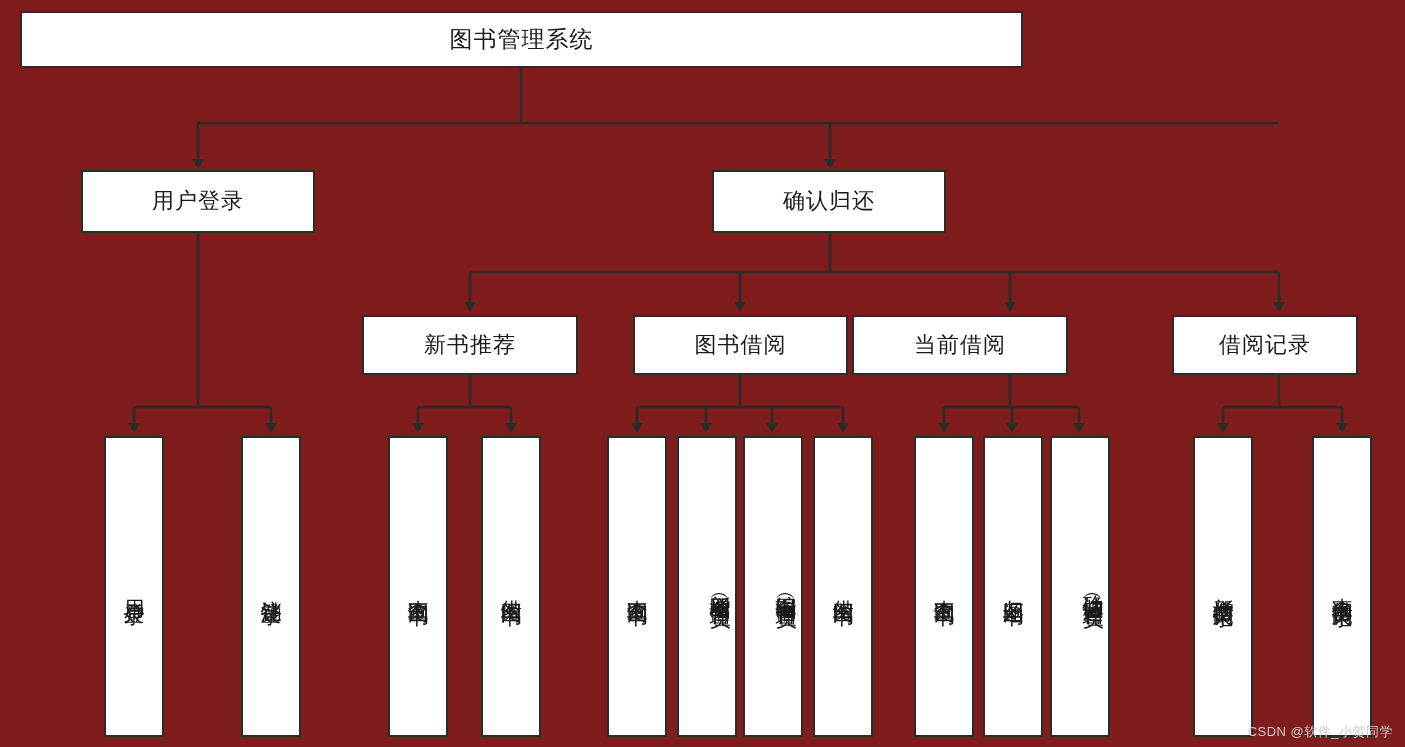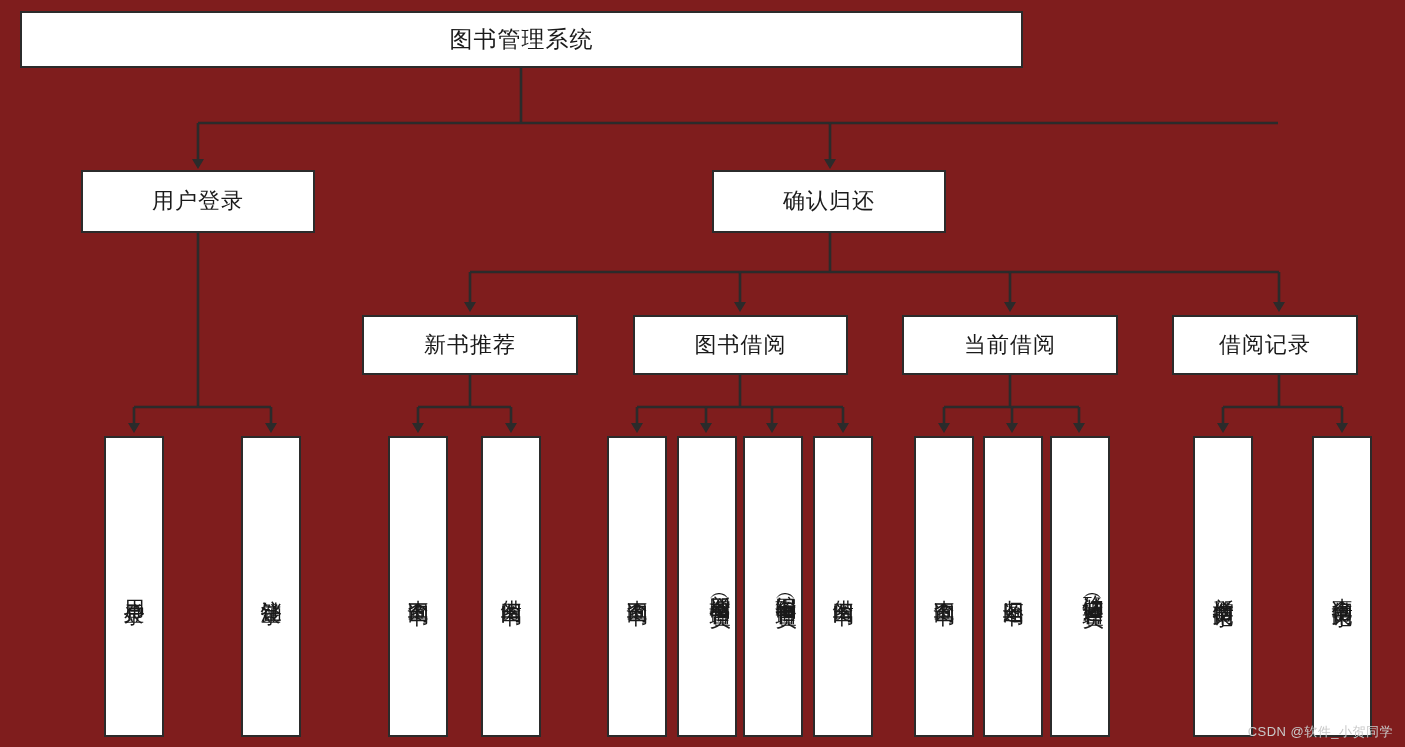--- a/index.html
+++ b/index.html
@@ -142,21 +142,21 @@
   </div>
 
   <div class="node node-h" style="left:633px; top:315px; width:215px; height:60px;">
     <span>图书借阅</span>
   </div>
 
   <div class="node node-h" style="left:362px; top:315px; width:216px; height:60px;">
     <span>新书推荐</span>
   </div>
 
-  <div class="node node-h" style="left:902px; top:315px; width:216px; height:60px;">
+  <div class="node node-h" style="left:852px; top:315px; width:216px; height:60px;">
     <span>当前借阅</span>
   </div>
 
   <div class="node node-h" style="left:1172px; top:315px; width:186px; height:60px;">
     <span>借阅记录</span>
   </div>
 
   <div class="node node-v tall" style="left:104px; top:436px; width:60px; height:301px;">
     <span>用户登录</span>
   </div>

